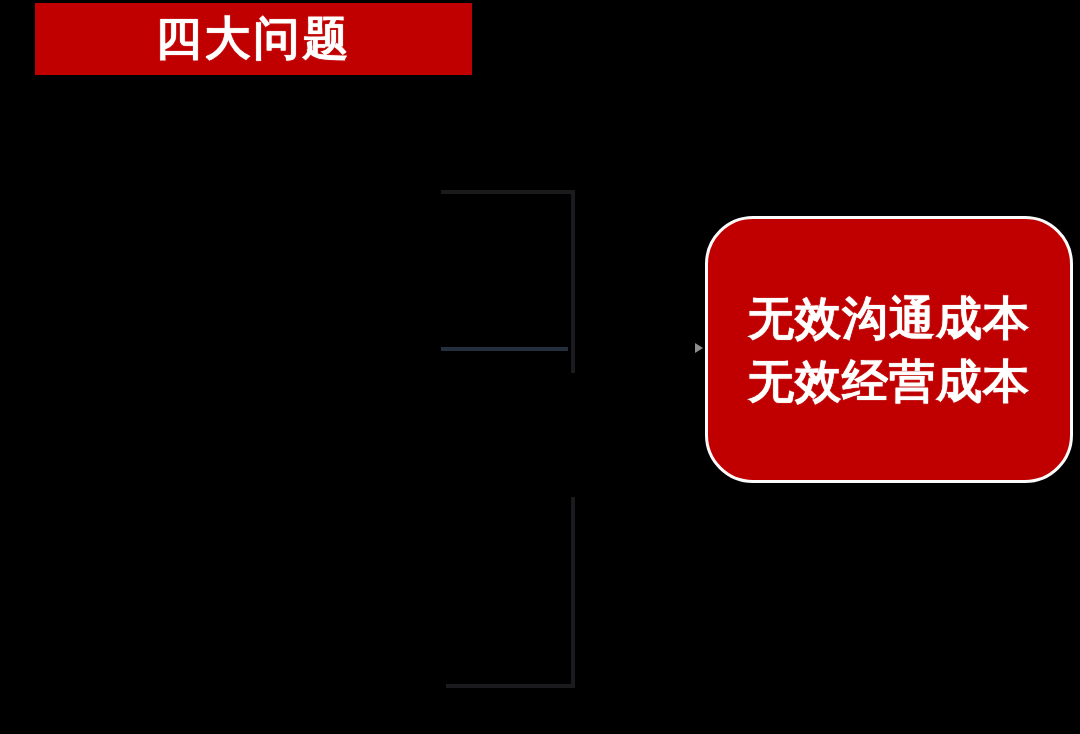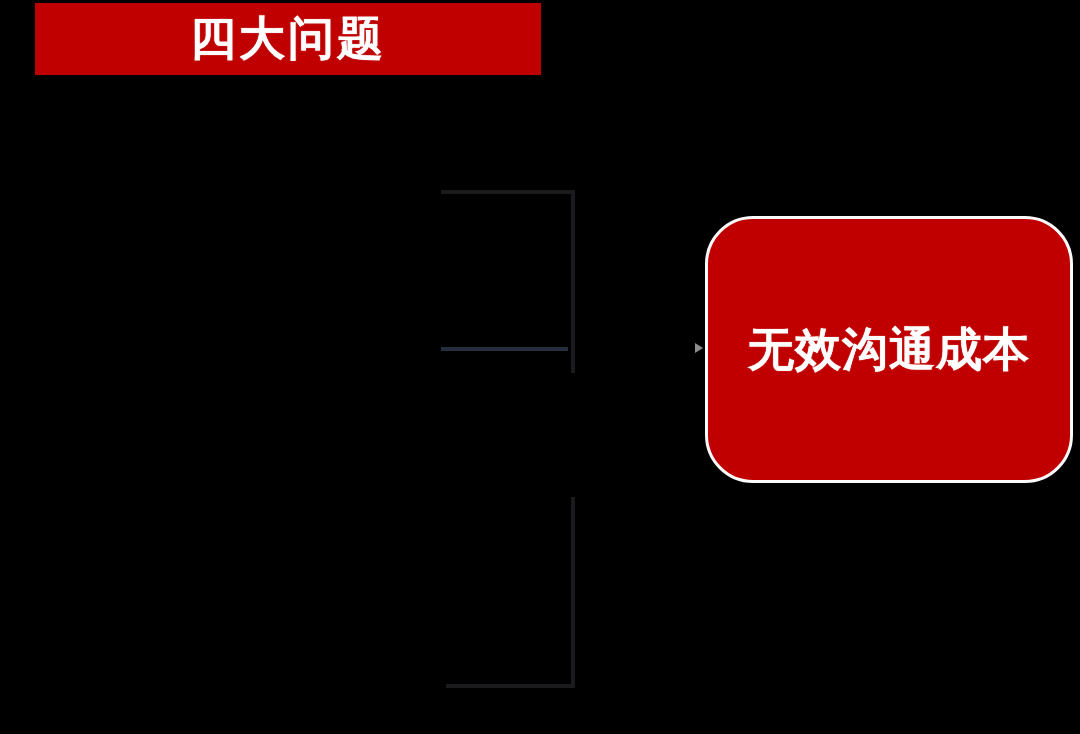--- a/index.html
+++ b/index.html
@@ -14,21 +14,21 @@
     background: #000000;
     overflow: hidden;
     font-family: "Liberation Sans", "DejaVu Sans", sans-serif;
   }
 
   
   .banner {
     position: absolute;
     left: 35px;
     top: 3px;
-    width: 506px;
+    width: 437px;
     height: 72px;
     background: #c00000;
     display: flex;
     align-items: center;
     justify-content: center;
   }
   .banner-label {
     color: #ffffff;
     font-size: 46px;
     font-weight: bold;
@@ -100,15 +100,16 @@
   <div class="line top-v"></div>
   <div class="line mid-h"></div>
 
   <div class="line bot-v"></div>
   <div class="line bot-h"></div>
 
   <div class="arrow-tip"></div>
 
   <div class="callout">
     <span class="callout-line">无效沟通成本</span>
+    <span class="callout-line">无效经营成本</span>
   </div>
 
 </div>
 
 </body></html>

